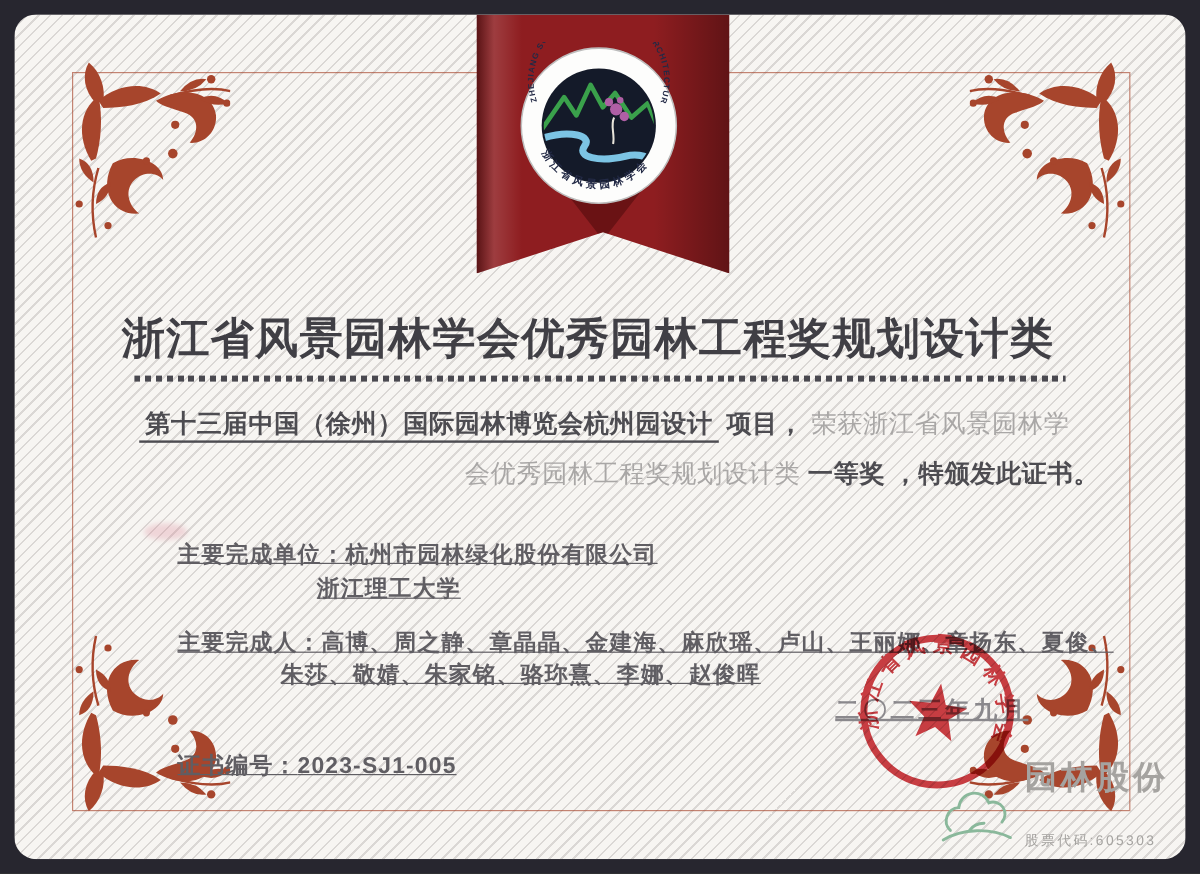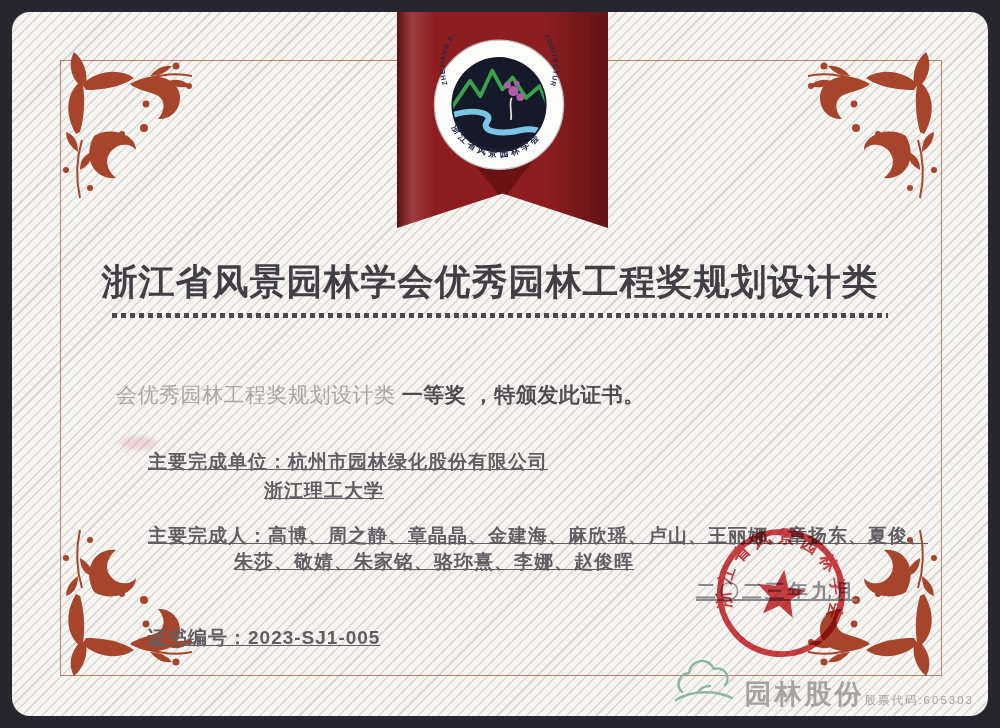--- a/index.html
+++ b/index.html
@@ -47,37 +47,37 @@
     font-family:"Liberation Serif","DejaVu Serif",serif;
     font-size:36px;font-weight:700;letter-spacing:1px;color:#403f45;
   }
   .dotted{
     position:absolute;left:100px;top:301px;width:776px;height:5px;
     background:repeating-linear-gradient(90deg,#4a4950 0 5px,rgba(0,0,0,0) 5px 9px);
   }
   
   .bodyline{position:absolute;left:104px;width:800px;font-size:21px;color:#a9a7a6;letter-spacing:.5px;}
   .bl1{top:327px;}
-  .bl2{top:369px;}
+  .bl2{top:369px;text-align:right;}
   .b-dark{color:#4d4c51;font-weight:700;}
   .b-ul{border-bottom:2px solid #4d4c51;padding:0 5px 2px 5px;}
   
   .field{position:absolute;font-size:19px;color:#605e63;font-weight:600;letter-spacing:1px;text-decoration:underline;}
   .f-unit{left:136px;top:437px;}
   .f-unit2{left:252px;top:466px;}
   .f-people{left:136px;top:511px;}
   .f-people2{left:222px;top:537px;}
   .f-certno{left:136px;top:593px;margin-top:20px;}
   .f-date{left:684px;top:566px;font-size:20px;color:#8a888c;letter-spacing:3px;z-index:5;}
   
   .seal{position:absolute;left:694px;top:506px;width:150px;height:150px;z-index:6;
         transform:rotate(8deg);opacity:.88;mix-blend-mode:multiply;}
   
   .footer{position:absolute;right:14px;bottom:8px;display:flex;align-items:flex-end;z-index:7;}
-  .footer .txt{display:flex;flex-direction:row;align-items:flex-end;margin-left:4px;}
+  .footer .txt{display:flex;flex-direction:column;align-items:flex-start;margin-left:4px;gap:28px;}
   .company{font-size:27px;font-weight:700;color:#a5a3a0;letter-spacing:3px;line-height:1.05;}
   .stock{font-size:11.5px;color:#a5a3a0;letter-spacing:2px;margin-top:3px;}
   .smudge{position:absolute;left:108px;top:424px;width:36px;height:14px;border-radius:50%;
           background:rgba(214,120,140,.25);filter:blur(2px);}
 </style>
 </head>
 <body>
 
 <div id="stage">
   <div class="paper">
@@ -200,20 +200,25 @@
         <textPath href="#embTopArc" startOffset="2">ZHEJIANG SOCIETY OF LANDSCAPE ARCHITECTURE</textPath>
       </text>
       <text font-size="10.5" font-weight="bold" fill="#232a46" letter-spacing="3.5">
         <textPath href="#embBotArc" startOffset="6">浙江省风景园林学会</textPath>
       </text>
     </svg>
 
     <div class="title">浙江省风景园林学会优秀园林工程奖规划设计类</div>
     <div class="dotted"></div>
 
+    <div class="bodyline bl1">
+      <span class="b-dark b-ul">第十三届中国（徐州）国际园林博览会杭州园设计</span>
+      <span class="b-dark">项目，</span>
+      <span>荣获浙江省风景园林学</span>
+    </div>
     <div class="bodyline bl2">
       <span>会优秀园林工程奖规划设计类</span>
       <span class="b-dark">一等奖</span>
       <span class="b-dark">，特颁发此证书。</span>
     </div>
 
     <div class="field f-unit">
       <span>主要完成单位：</span><span>杭州市园林绿化股份有限公司</span>
     </div>
     <div class="field f-people">

